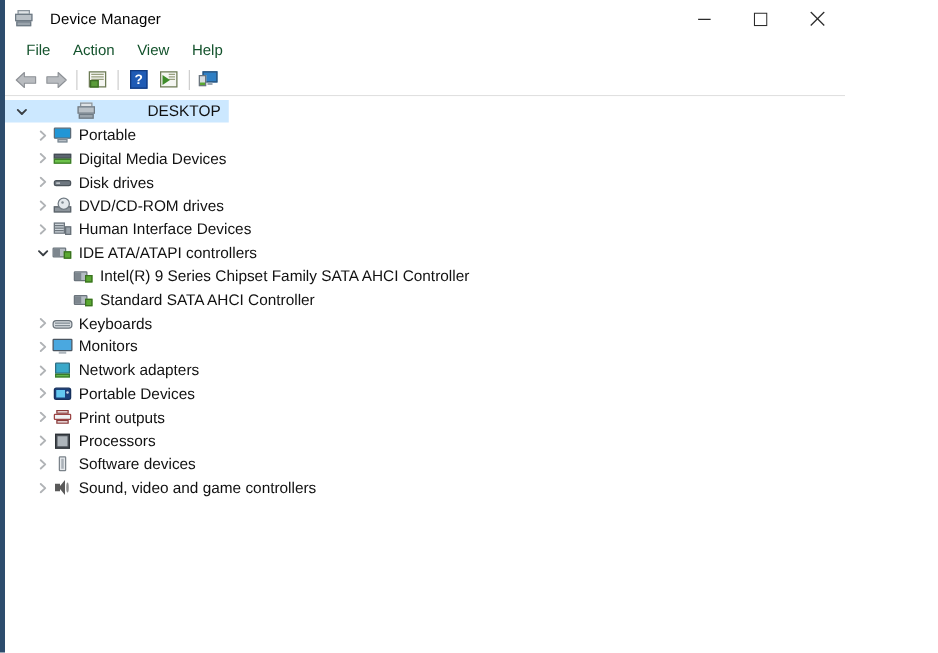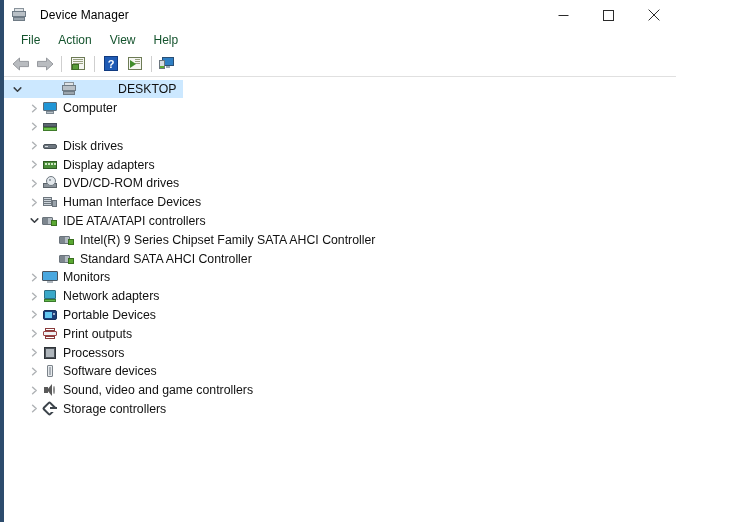--- a/index.html
+++ b/index.html
@@ -401,65 +401,49 @@
         <div class="row-inner lvl1">
           <span class="twisty">
             <svg width="9" height="9" viewBox="0 0 9 9">
               <path d="M2.6 1.2 L6.2 4.5 L2.6 7.8" fill="none" stroke="#b0b3b6" stroke-width="1.5" stroke-linecap="round" stroke-linejoin="round"></path>
             </svg>
           </span>
           <span class="node-icon icon-computer">
             <span class="ic scr"></span>
             <span class="ic base"></span>
           </span>
-          <span class="node-label">Computer</span>
+          <span class="node-label">Portable</span>
         </div>
       </div>
       <div class="row">
         <div class="row-inner lvl1">
           <span class="twisty">
             <svg width="9" height="9" viewBox="0 0 9 9">
               <path d="M2.6 1.2 L6.2 4.5 L2.6 7.8" fill="none" stroke="#b0b3b6" stroke-width="1.5" stroke-linecap="round" stroke-linejoin="round"></path>
             </svg>
           </span>
           <span class="node-icon icon-media">
             <span class="ic top"></span>
             <span class="ic bot"></span>
           </span>
+          <span class="node-label">Digital Media Devices</span>
         </div>
       </div>
       <div class="row">
         <div class="row-inner lvl1">
           <span class="twisty">
             <svg width="9" height="9" viewBox="0 0 9 9">
               <path d="M2.6 1.2 L6.2 4.5 L2.6 7.8" fill="none" stroke="#b0b3b6" stroke-width="1.5" stroke-linecap="round" stroke-linejoin="round"></path>
             </svg>
           </span>
           <span class="node-icon icon-disk">
             <span class="ic d"></span>
             <span class="ic dl"></span>
           </span>
           <span class="node-label">Disk drives</span>
-        </div>
-      </div>
-      <div class="row">
-        <div class="row-inner lvl1">
-          <span class="twisty">
-            <svg width="9" height="9" viewBox="0 0 9 9">
-              <path d="M2.6 1.2 L6.2 4.5 L2.6 7.8" fill="none" stroke="#b0b3b6" stroke-width="1.5" stroke-linecap="round" stroke-linejoin="round"></path>
-            </svg>
-          </span>
-          <span class="node-icon icon-gpu">
-            <span class="ic card"></span>
-            <span class="ic c1"></span>
-            <span class="ic c2"></span>
-            <span class="ic c3"></span>
-            <span class="ic c4"></span>
-          </span>
-          <span class="node-label">Display adapters</span>
         </div>
       </div>
       <div class="row">
         <div class="row-inner lvl1">
           <span class="twisty">
             <svg width="9" height="9" viewBox="0 0 9 9">
               <path d="M2.6 1.2 L6.2 4.5 L2.6 7.8" fill="none" stroke="#b0b3b6" stroke-width="1.5" stroke-linecap="round" stroke-linejoin="round"></path>
             </svg>
           </span>
           <span class="node-icon icon-dvd">
@@ -522,20 +506,35 @@
           <span class="node-label">Standard SATA AHCI Controller</span>
         </div>
       </div>
       <div class="row">
         <div class="row-inner lvl1">
           <span class="twisty">
             <svg width="9" height="9" viewBox="0 0 9 9">
               <path d="M2.6 1.2 L6.2 4.5 L2.6 7.8" fill="none" stroke="#b0b3b6" stroke-width="1.5" stroke-linecap="round" stroke-linejoin="round"></path>
             </svg>
           </span>
+          <span class="node-icon icon-keyboard">
+            <span class="ic kb"></span>
+            <span class="ic k1"></span>
+            <span class="ic k2"></span>
+          </span>
+          <span class="node-label">Keyboards</span>
+        </div>
+      </div>
+      <div class="row">
+        <div class="row-inner lvl1">
+          <span class="twisty">
+            <svg width="9" height="9" viewBox="0 0 9 9">
+              <path d="M2.6 1.2 L6.2 4.5 L2.6 7.8" fill="none" stroke="#b0b3b6" stroke-width="1.5" stroke-linecap="round" stroke-linejoin="round"></path>
+            </svg>
+          </span>
           <span class="node-icon icon-monitor">
             <span class="ic scr"></span>
             <span class="ic st"></span>
           </span>
           <span class="node-label">Monitors</span>
         </div>
       </div>
       <div class="row">
         <div class="row-inner lvl1">
           <span class="twisty">
@@ -616,30 +615,15 @@
             </svg>
           </span>
           <span class="node-icon icon-speaker">
             <span class="ic body"></span>
             <span class="ic cone"></span>
             <span class="ic w1"></span>
           </span>
           <span class="node-label">Sound, video and game controllers</span>
         </div>
       </div>
-      <div class="row">
-        <div class="row-inner lvl1">
-          <span class="twisty">
-            <svg width="9" height="9" viewBox="0 0 9 9">
-              <path d="M2.6 1.2 L6.2 4.5 L2.6 7.8" fill="none" stroke="#b0b3b6" stroke-width="1.5" stroke-linecap="round" stroke-linejoin="round"></path>
-            </svg>
-          </span>
-          <span class="node-icon icon-storage">
-            <span class="ic dia"></span>
-            <span class="ic cut"></span>
-            <span class="ic ar"></span>
-          </span>
-          <span class="node-label">Storage controllers</span>
-        </div>
-      </div>
     </div>
 
 </div>
 
 </body></html>

